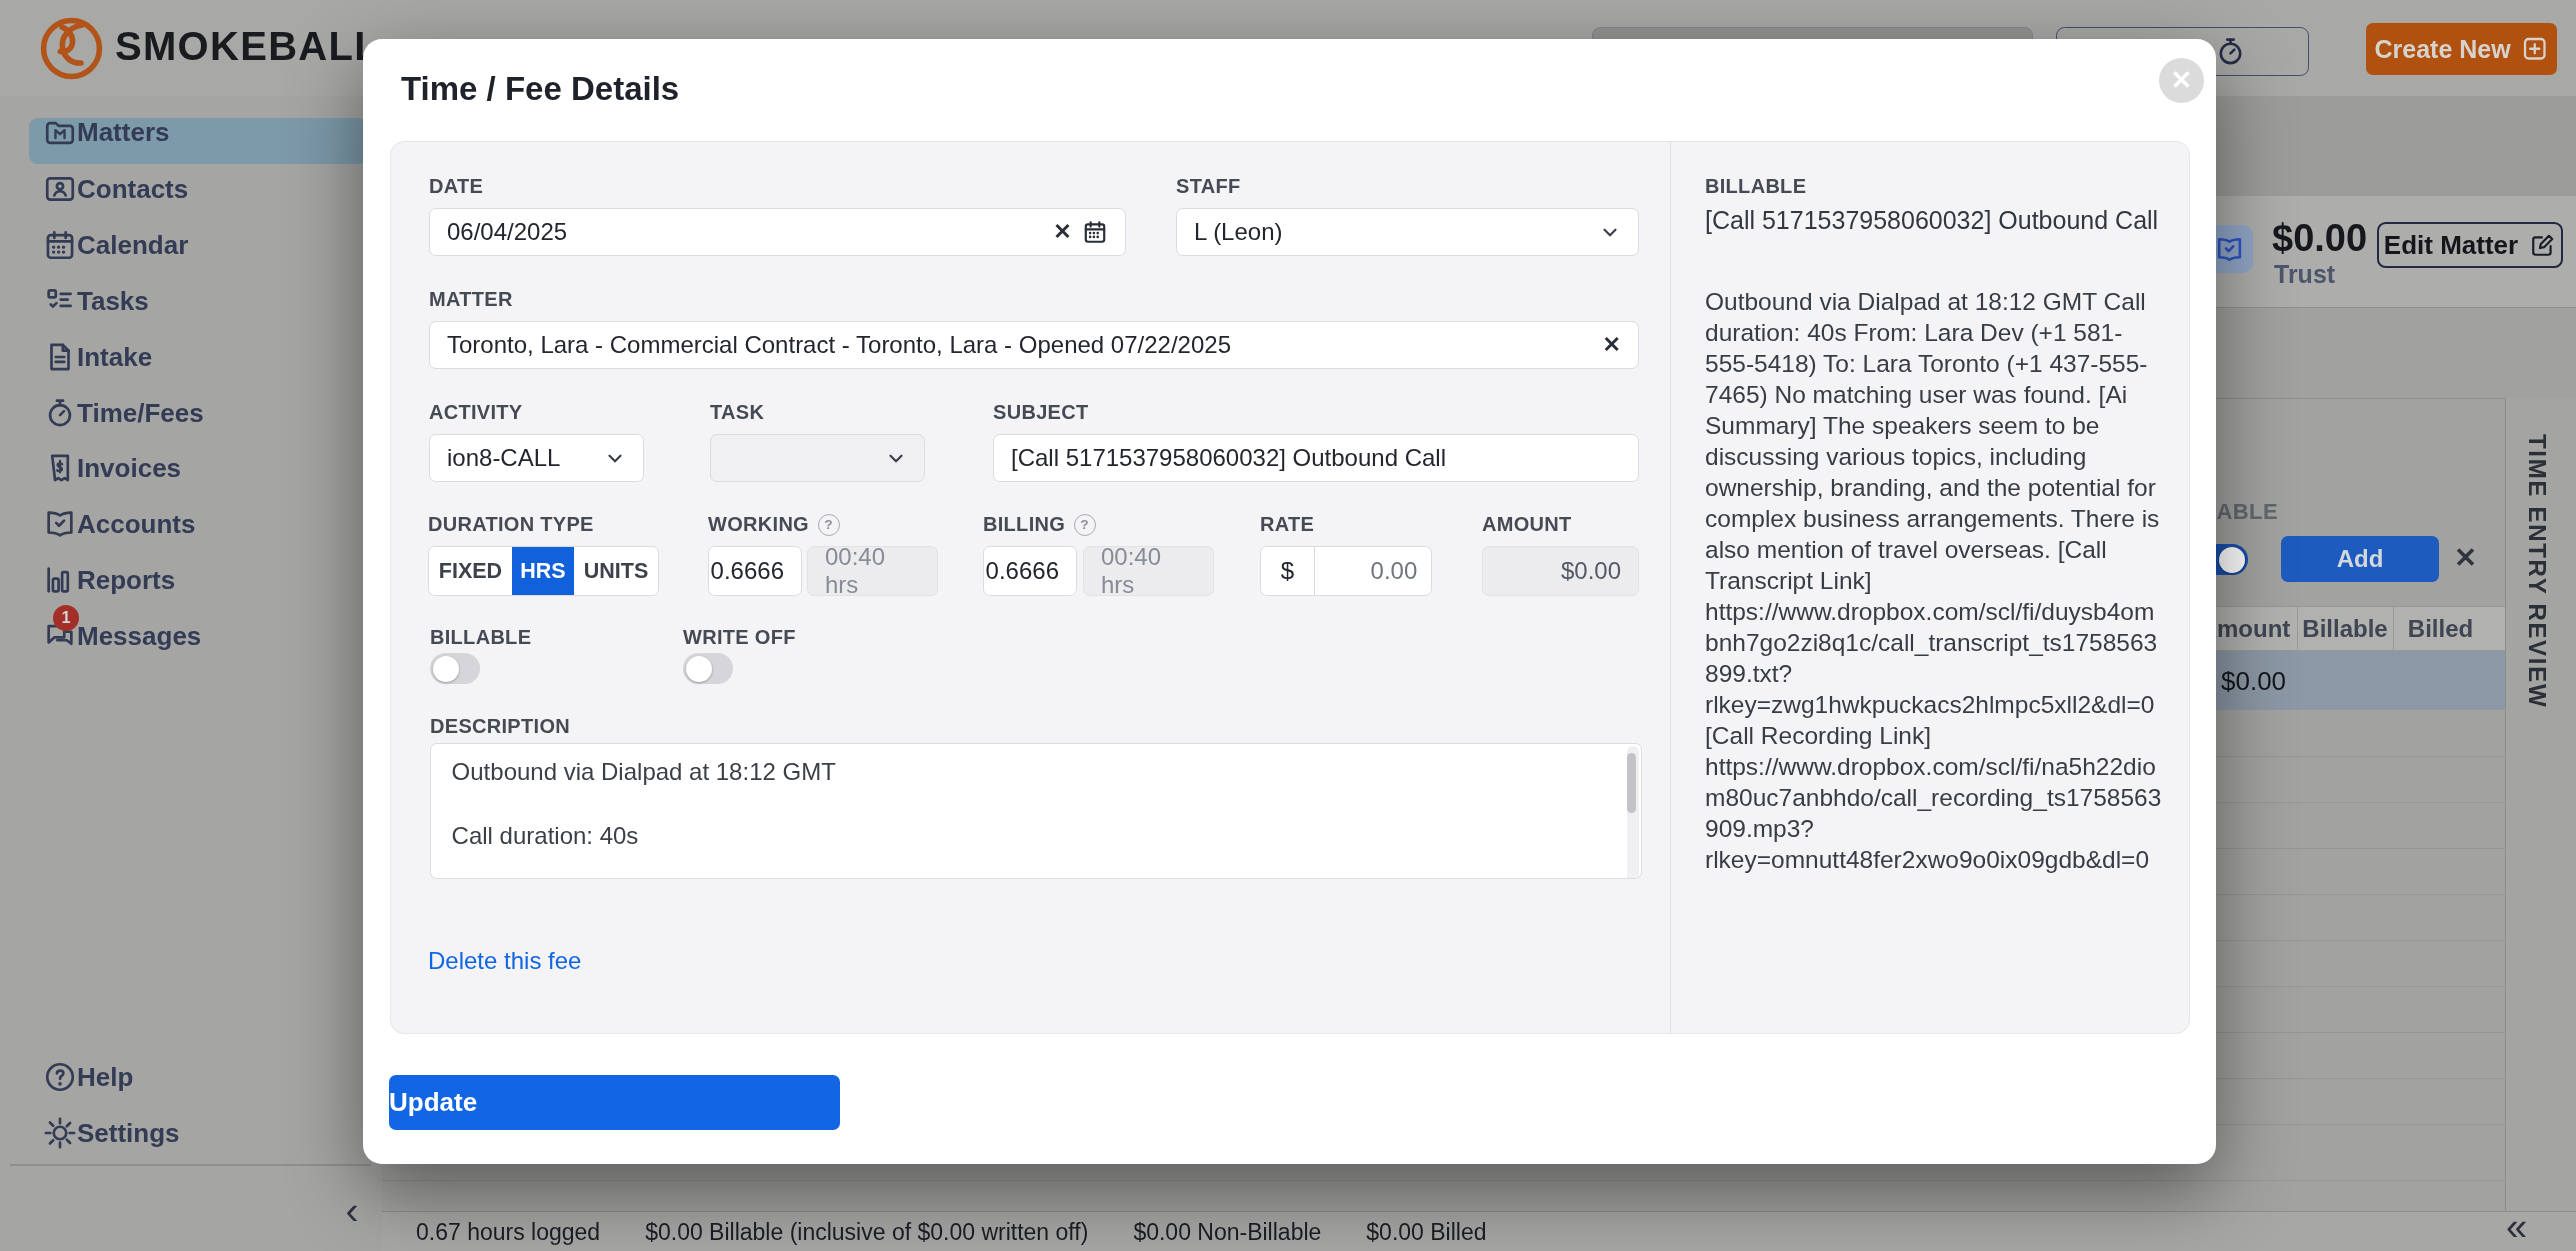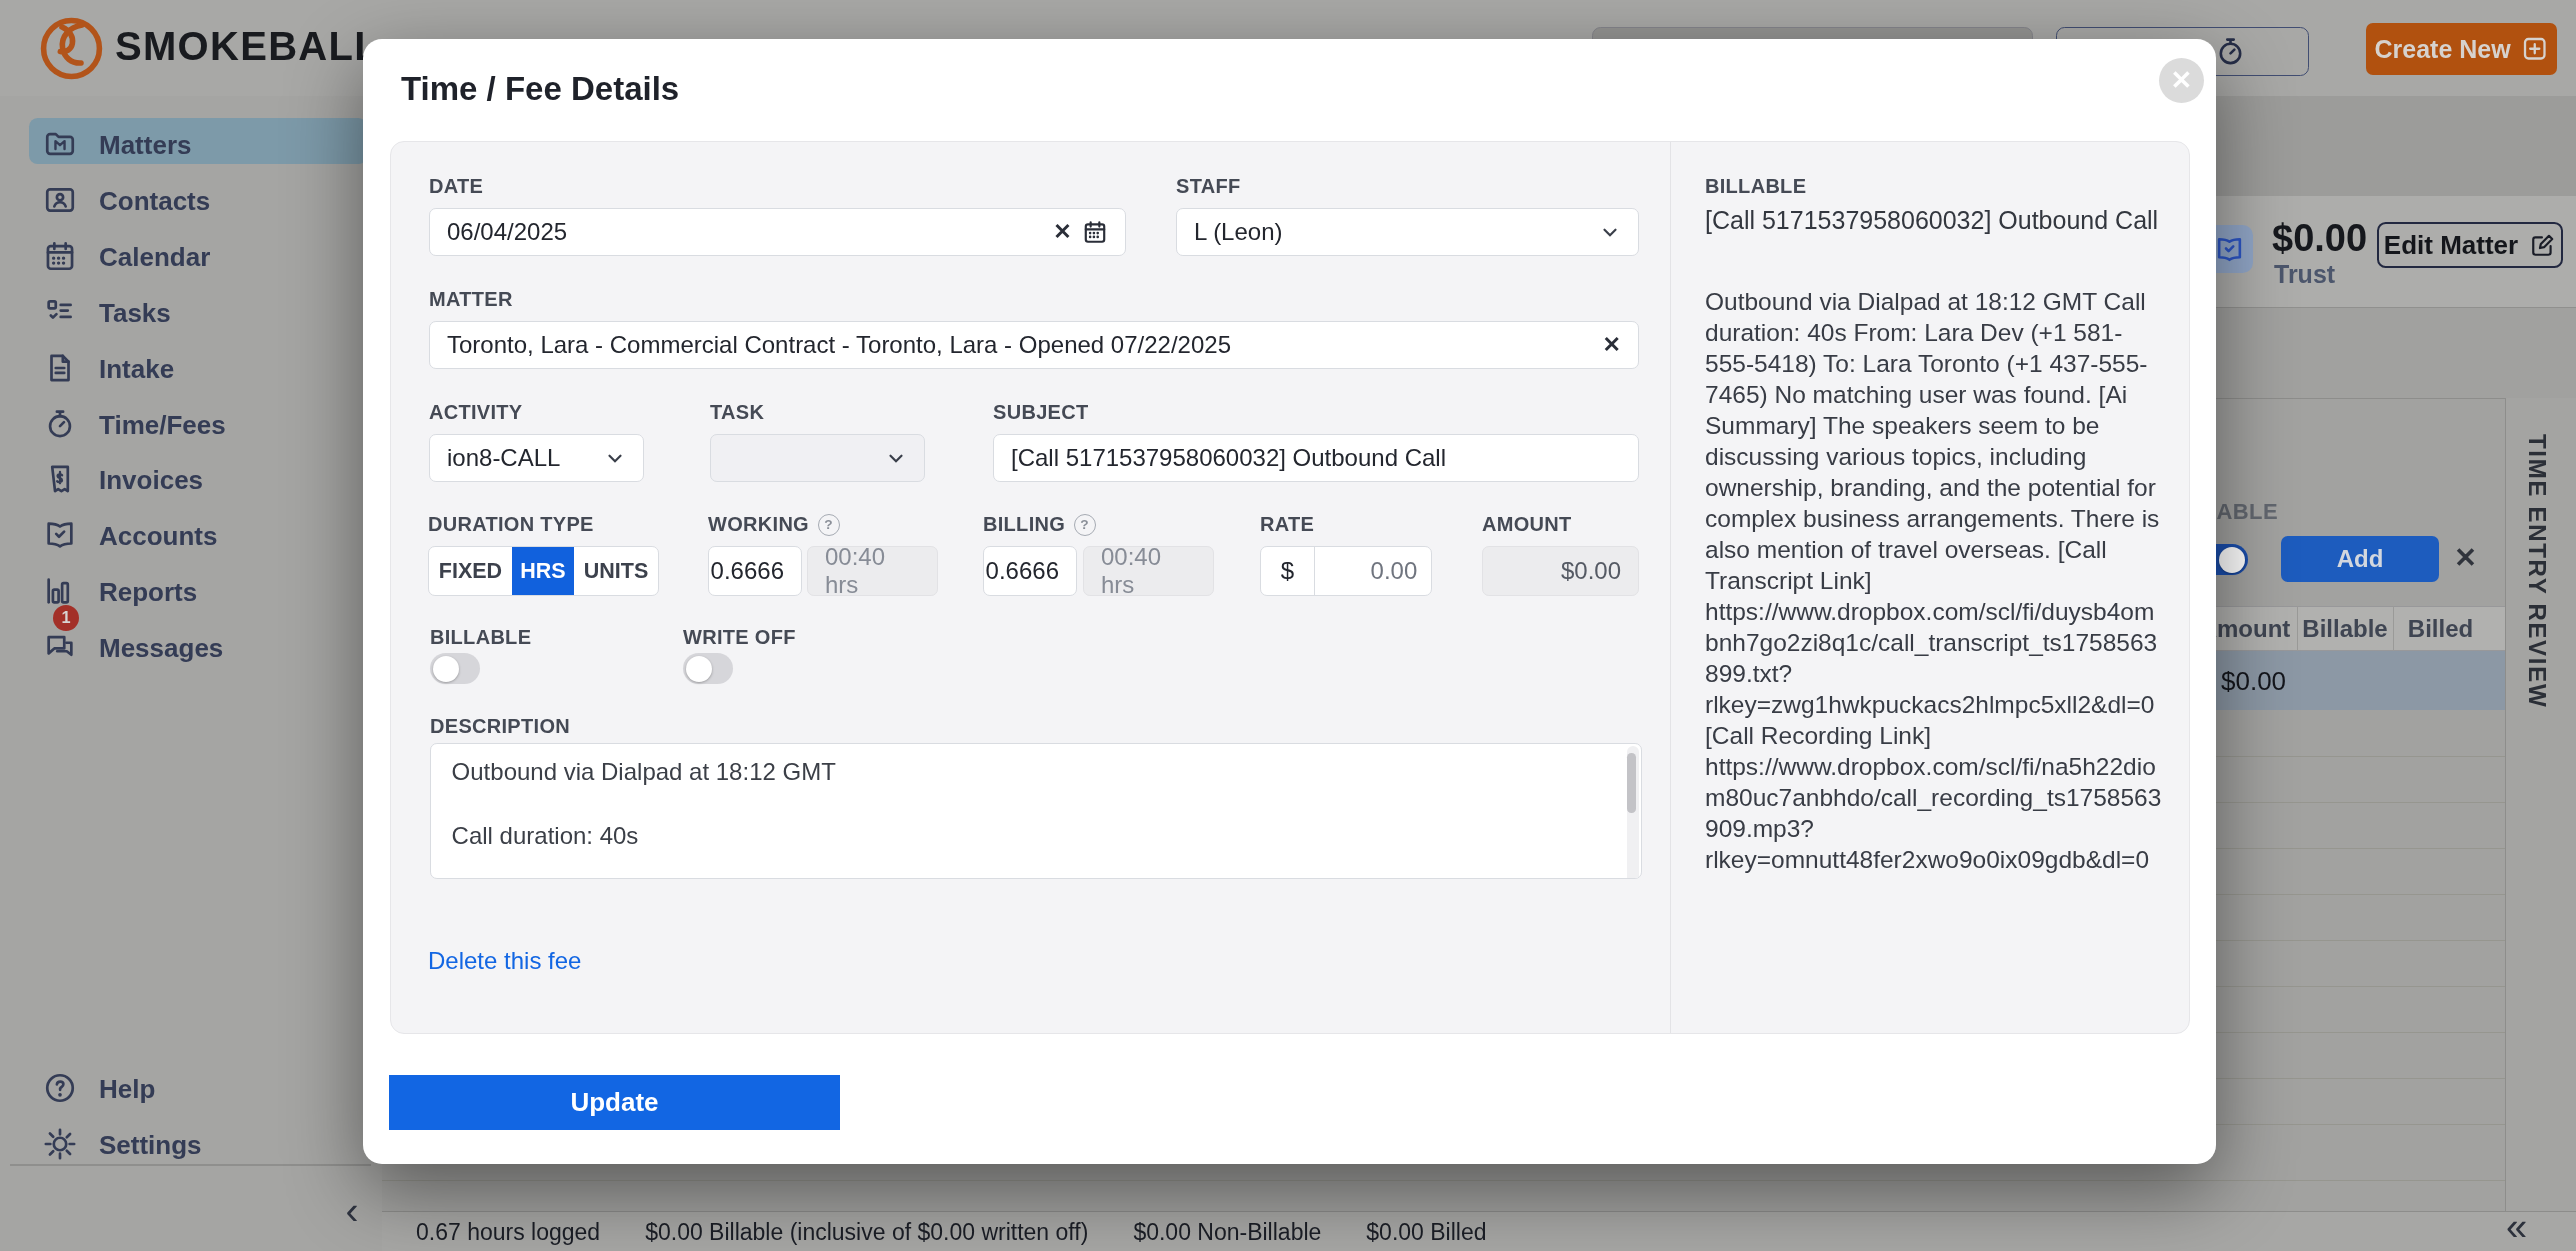--- a/index.html
+++ b/index.html
@@ -10,21 +10,21 @@
   
   #topbar{left:0;top:0;width:2576px;height:96px;background:#a8a8a6;border-bottom:1.7px solid #8e8e8c;}
   .brand-text{left:115px;top:24px;font-size:40px;font-weight:800;letter-spacing:1.3px;color:#191b1f;}
   #search-box{left:1592px;top:27px;width:439px;height:46px;background:#949492;border:1.7px solid #85858b;border-radius:8.6px;}
   #timers-btn{left:2056px;top:27px;width:251px;height:47px;border:1.7px solid #414d72;border-radius:8.6px;
     display:flex;align-items:center;justify-content:center;gap:12px;font-size:26px;font-weight:600;color:#1d2440;}
   #create-new-btn{left:2366px;top:23px;width:191px;height:52px;background:#b1510f;border-radius:6.9px;
     display:flex;align-items:center;justify-content:center;gap:10.3px;font-size:25px;font-weight:700;color:#d6d2ce;}
 
   #sidebar{left:0;top:96px;width:382px;height:1156px;background:#a5a5a3;}
-  .nav-item{position:absolute;left:0;width:382px;height:56px;display:flex;align-items:flex-end;gap:22px;
+  .nav-item{position:absolute;left:0;width:382px;height:56px;display:flex;align-items:center;
     padding-left:43px;box-sizing:border-box;font-size:26px;font-weight:600;color:#343c55;}
   .nav-pill{position:absolute;left:29px;top:13.7px;width:338px;height:46px;background:#7d9aa9;border-radius:8.6px;}
   .nav-item .lbl{position:relative;}
   .nav-item svg{position:relative;width:34px;height:34px;flex:none;}
   .badge{position:absolute;left:53px;top:-3.4px;width:26px;height:26px;border-radius:50%;background:#a33028;
     color:#d8d4d2;font-size:16.3px;font-weight:700;display:flex;align-items:center;justify-content:center;}
   #sidebar-divider{left:10.3px;top:1164px;width:361px;height:1.7px;background:#8f8f8d;}
   #collapse-left{left:335px;top:1192px;width:34px;height:38px;color:#2e3340;font-size:39px;line-height:38px;text-align:center;}
 
   #content-bg{left:382px;top:96px;width:2194px;height:1156px;background:#a1a19f;}
@@ -89,22 +89,22 @@
     border-radius:6.9px;box-sizing:border-box;overflow:hidden;}
   #desc-text{position:absolute;left:20.6px;top:12px;right:34px;font-size:24px;line-height:32px;color:#3b3f47;white-space:pre-line;}
   #desc-track{position:absolute;right:1.7px;top:1.7px;width:12px;height:149px;background:#f0f0f2;border-radius:6px;}
   #desc-thumb{position:absolute;right:3.4px;top:6.9px;width:8.6px;height:60px;background:#c3c3c7;border-radius:4.3px;}
 
   #delete-link{position:absolute;left:37px;top:805px;font-size:24px;color:#1266e3;}
   #panel-divider{position:absolute;left:1279px;top:0;width:0.9px;height:891px;background:#e3e3e6;}
   #preview-title{position:absolute;left:1314px;top:62px;width:457px;font-size:25px;line-height:32px;color:#33373f;}
   #preview-body{position:absolute;left:1314px;top:144px;width:460px;font-size:24.5px;line-height:31px;color:#383c45;
     white-space:pre-line;overflow-wrap:anywhere;}
-  #update-btn{left:26px;top:1036px;width:451px;height:55px;background:#1266e3;border-radius:0;
-    display:flex;align-items:center;justify-content:center;font-size:26px;font-weight:700;color:#fff;}
+  #update-btn{left:26px;top:1036px;width:451px;height:55px;background:#1266e3;border-radius:7px;
+    display:flex;align-items:center;font-size:26px;font-weight:700;color:#fff;}
 
   svg{display:block;}
 </style>
 </head>
 <body>
 
 <div id="stage">
 
   <div id="topbar" class="abs">
     <svg class="abs" style="left:38px;top:14.6px" width="67" height="67" viewBox="0 0 24 24" fill="none" stroke="#b2541a" stroke-width="2" stroke-linecap="round">

